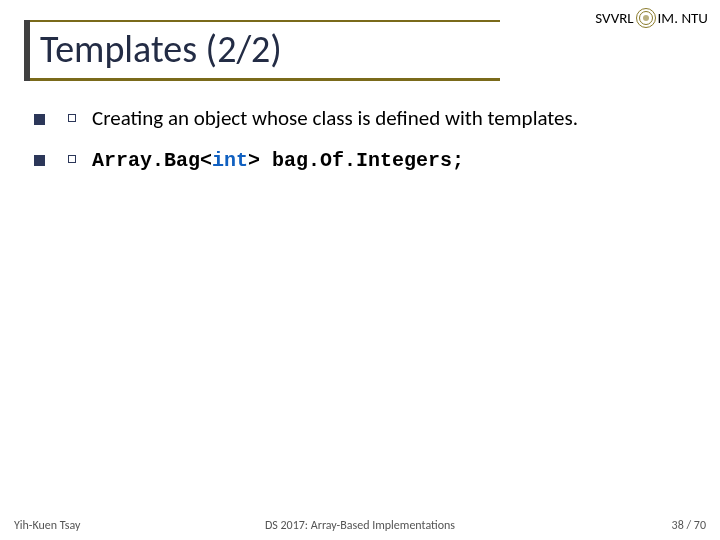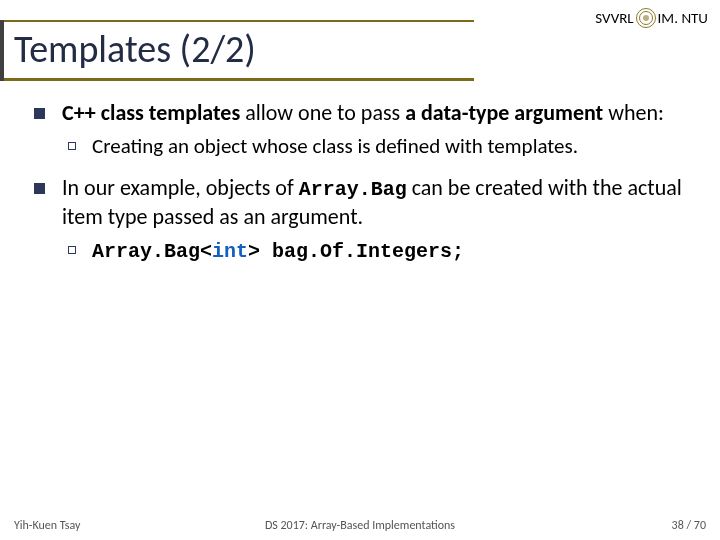--- a/index.html
+++ b/index.html
@@ -1,21 +1,21 @@
 <!DOCTYPE html>
 <html><head>
 <meta charset="utf-8">
 <style>
   html,body{margin:0;padding:0}
   body{width:720px;height:540px;font-family:Calibri,"Segoe UI",Arial,sans-serif;background:#fff;color:#000;position:relative;overflow:hidden}
   .hdr{position:absolute;top:8px;right:12px;display:flex;align-items:center;gap:2px;font-size:15px;color:#000}
   .seal{width:20px;height:20px;border:1.5px solid #8a7a2a;border-radius:50%;position:relative;box-sizing:border-box}
   .seal::before{content:"";position:absolute;inset:2px;border:1px solid #8a7a2a;border-radius:50%}
   .seal::after{content:"";position:absolute;inset:6px;background:#8a7a2a;border-radius:50%;opacity:.6}
-  .title-wrap{border-left:4px solid #404040;margin:20px 0 0 0;width:470px}
+  .title-wrap{border-left:6px solid #404040;margin:20px 0 0 24px;width:470px}
   .title-rule-top{height:2px;background:#7a6a1a}
   .title{font-size:38px;color:#232c45;padding:4px 0 6px 10px;font-weight:400}
   .title-rule-bot{height:3px;background:#7a6a1a}
   .content{padding:18px 28px 0 28px;font-size:22px;line-height:1.28}
   ul.lvl1{list-style:none;margin:0;padding:0}
   ul.lvl1>li{position:relative;padding-left:34px;margin:0 0 14px 0}
   ul.lvl1>li::before{content:"";position:absolute;left:6px;top:9px;width:11px;height:11px;background:#2c3759}
   ul.lvl2{list-style:none;margin:6px 0 0 0;padding:0;font-size:21px}
   ul.lvl2>li{position:relative;padding-left:30px;margin:0 0 2px 0}
   ul.lvl2>li::before{content:"";position:absolute;left:6px;top:9px;width:8px;height:8px;border:1.5px solid #2c3759;box-sizing:border-box}
@@ -35,24 +35,24 @@
 </div>
 
 <div class="title-wrap">
   <div class="title-rule-top"></div>
   <div class="title">Templates (2/2)</div>
   <div class="title-rule-bot"></div>
 </div>
 
 <div class="content">
   <ul class="lvl1" id="lvl1">
-      <li><span><b>C++ class templates</b> allow one to pass <b>a data-type argument</b> when:</span><ul class="lvl2">
+      <li><ul class="lvl2">
           <li>Creating an object whose class is defined with templates.</li>
         </ul></li>
-      <li><span>In our example, objects of <span class="mono">Array.Bag</span> can be created with the actual item type passed as an argument.</span><ul class="lvl2">
+      <li><ul class="lvl2">
           <li><span class="mono">Array.Bag&lt;<span class="kw">int</span>&gt; bag.Of.Integers;</span></li>
         </ul></li>
     </ul>
 </div>
 
 <div class="footer">
   <span>Yih-Kuen Tsay</span>
   <span class="mid">DS 2017: Array-Based Implementations</span>
   <span>38 / 70</span>
 </div>

